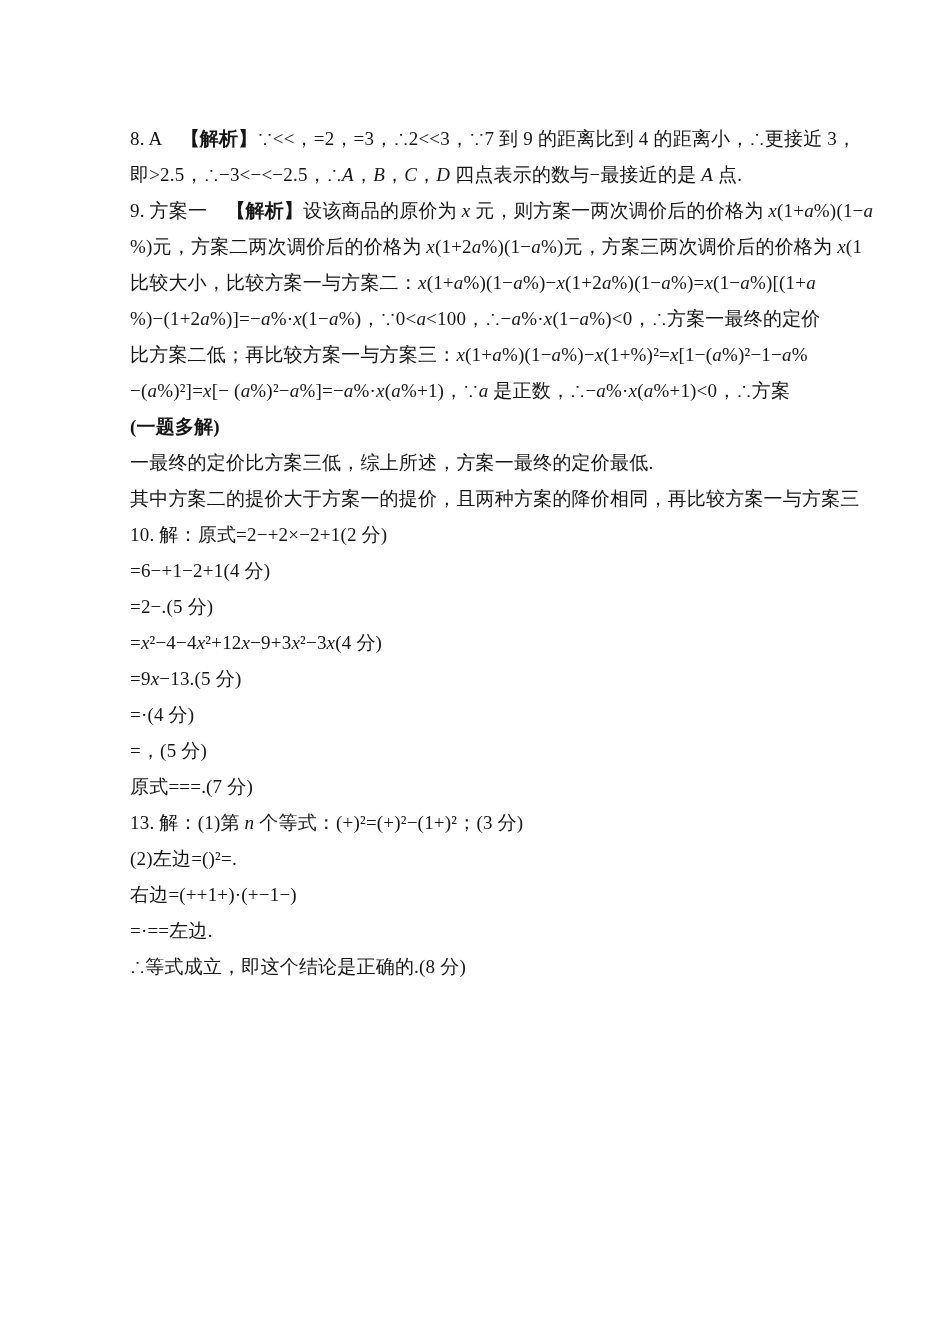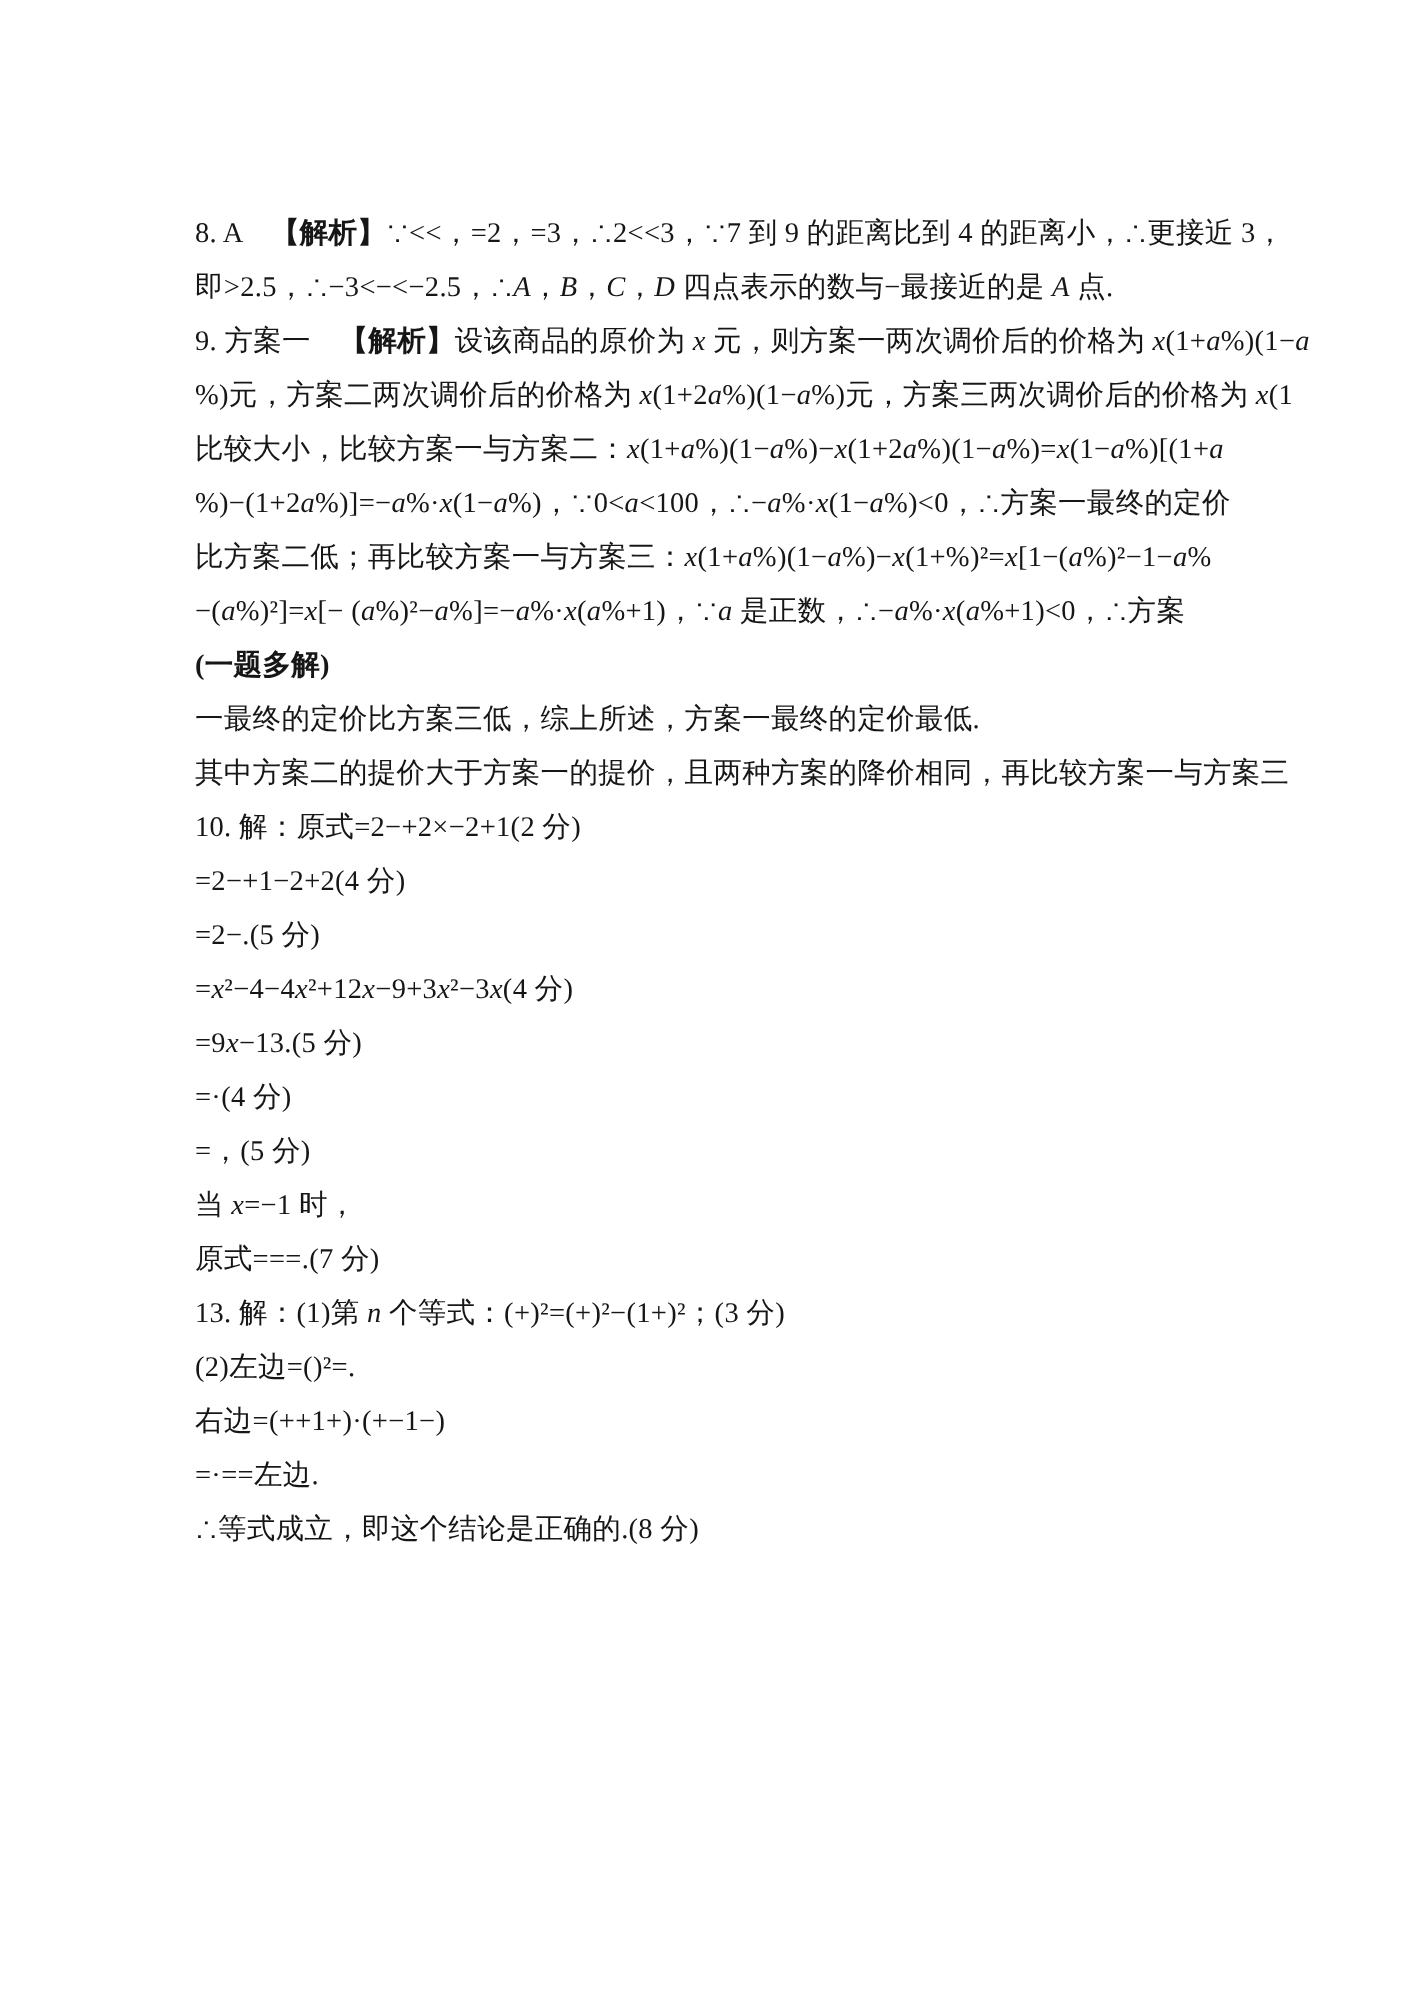--- a/index.html
+++ b/index.html
@@ -12,21 +12,21 @@
     width: 950px;
     height: 1344px;
     background: #ffffff;
     overflow: hidden;
     font-family: "Liberation Serif", "DejaVu Serif", serif;
     color: #161616;
   }
   .doc {
     position: absolute;
     left: 130px;
-    top: 138px;
+    top: 121px;
     width: 710px;
   }
   .line {
     height: 36px;
     line-height: 36px;
     font-size: 19px;
     white-space: nowrap;
     letter-spacing: 0.2px;
   }
   .seg-n { font-style: normal; font-weight: 400; }
@@ -43,27 +43,26 @@
       <div class="line"><span class="seg-n">9. 方案一　</span><span class="seg-b">【解析】</span><span class="seg-n">设该商品的原价为 </span><span class="seg-i">x</span><span class="seg-n"> 元，则方案一两次调价后的价格为 </span><span class="seg-i">x</span><span class="seg-n">(1+</span><span class="seg-i">a</span><span class="seg-n">%)(1−</span><span class="seg-i">a</span></div>
       <div class="line"><span class="seg-n">%)元，方案二两次调价后的价格为 </span><span class="seg-i">x</span><span class="seg-n">(1+2</span><span class="seg-i">a</span><span class="seg-n">%)(1−</span><span class="seg-i">a</span><span class="seg-n">%)元，方案三两次调价后的价格为 </span><span class="seg-i">x</span><span class="seg-n">(1</span></div>
       <div class="line"><span class="seg-n">比较大小，比较方案一与方案二：</span><span class="seg-i">x</span><span class="seg-n">(1+</span><span class="seg-i">a</span><span class="seg-n">%)(1−</span><span class="seg-i">a</span><span class="seg-n">%)−</span><span class="seg-i">x</span><span class="seg-n">(1+2</span><span class="seg-i">a</span><span class="seg-n">%)(1−</span><span class="seg-i">a</span><span class="seg-n">%)=</span><span class="seg-i">x</span><span class="seg-n">(1−</span><span class="seg-i">a</span><span class="seg-n">%)[(1+</span><span class="seg-i">a</span></div>
       <div class="line"><span class="seg-n">%)−(1+2</span><span class="seg-i">a</span><span class="seg-n">%)]=−</span><span class="seg-i">a</span><span class="seg-n">%·</span><span class="seg-i">x</span><span class="seg-n">(1−</span><span class="seg-i">a</span><span class="seg-n">%)，∵0&lt;</span><span class="seg-i">a</span><span class="seg-n">&lt;100，∴−</span><span class="seg-i">a</span><span class="seg-n">%·</span><span class="seg-i">x</span><span class="seg-n">(1−</span><span class="seg-i">a</span><span class="seg-n">%)&lt;0，∴方案一最终的定价</span></div>
       <div class="line"><span class="seg-n">比方案二低；再比较方案一与方案三：</span><span class="seg-i">x</span><span class="seg-n">(1+</span><span class="seg-i">a</span><span class="seg-n">%)(1−</span><span class="seg-i">a</span><span class="seg-n">%)−</span><span class="seg-i">x</span><span class="seg-n">(1+%)²=</span><span class="seg-i">x</span><span class="seg-n">[1−(</span><span class="seg-i">a</span><span class="seg-n">%)²−1−</span><span class="seg-i">a</span><span class="seg-n">%</span></div>
       <div class="line"><span class="seg-n">−(</span><span class="seg-i">a</span><span class="seg-n">%)²]=</span><span class="seg-i">x</span><span class="seg-n">[− (</span><span class="seg-i">a</span><span class="seg-n">%)²−</span><span class="seg-i">a</span><span class="seg-n">%]=−</span><span class="seg-i">a</span><span class="seg-n">%·</span><span class="seg-i">x</span><span class="seg-n">(</span><span class="seg-i">a</span><span class="seg-n">%+1)，∵</span><span class="seg-i">a</span><span class="seg-n"> 是正数，∴−</span><span class="seg-i">a</span><span class="seg-n">%·</span><span class="seg-i">x</span><span class="seg-n">(</span><span class="seg-i">a</span><span class="seg-n">%+1)&lt;0，∴方案</span></div>
       <div class="line"><span class="seg-b">(一题多解)</span></div>
       <div class="line"><span class="seg-n">一最终的定价比方案三低，综上所述，方案一最终的定价最低.</span></div>
       <div class="line"><span class="seg-n"> 其中方案二的提价大于方案一的提价，且两种方案的降价相同，再比较方案一与方案三</span></div>
       <div class="line"><span class="seg-n">10. 解：原式=2−+2×−2+1(2 分)</span></div>
-      <div class="line"><span class="seg-n">=2−+1−2+2(4 分)</span></div>
+      <div class="line"><span class="seg-n">=6−+1−2+1(4 分)</span></div>
       <div class="line"><span class="seg-n">=2−.(5 分)</span></div>
       <div class="line"><span class="seg-n">=</span><span class="seg-i">x</span><span class="seg-n">²−4−4</span><span class="seg-i">x</span><span class="seg-n">²+12</span><span class="seg-i">x</span><span class="seg-n">−9+3</span><span class="seg-i">x</span><span class="seg-n">²−3</span><span class="seg-i">x</span><span class="seg-n">(4 分)</span></div>
       <div class="line"><span class="seg-n">=9</span><span class="seg-i">x</span><span class="seg-n">−13.(5 分)</span></div>
       <div class="line"><span class="seg-n">=·(4 分)</span></div>
       <div class="line"><span class="seg-n">=，(5 分)</span></div>
-      <div class="line"><span class="seg-n">当 </span><span class="seg-i">x</span><span class="seg-n">=−1 时，</span></div>
       <div class="line"><span class="seg-n">原式===.(7 分)</span></div>
       <div class="line"><span class="seg-n">13. 解：(1)第 </span><span class="seg-i">n</span><span class="seg-n"> 个等式：(+)²=(+)²−(1+)²；(3 分)</span></div>
       <div class="line"><span class="seg-n">(2)左边=()²=.</span></div>
       <div class="line"><span class="seg-n"> 右边=(++1+)·(+−1−)</span></div>
       <div class="line"><span class="seg-n">=·==左边.</span></div>
       <div class="line"><span class="seg-n">∴等式成立，即这个结论是正确的.(8 分)</span></div>
     </div>
 </div>
 
 </body></html>

